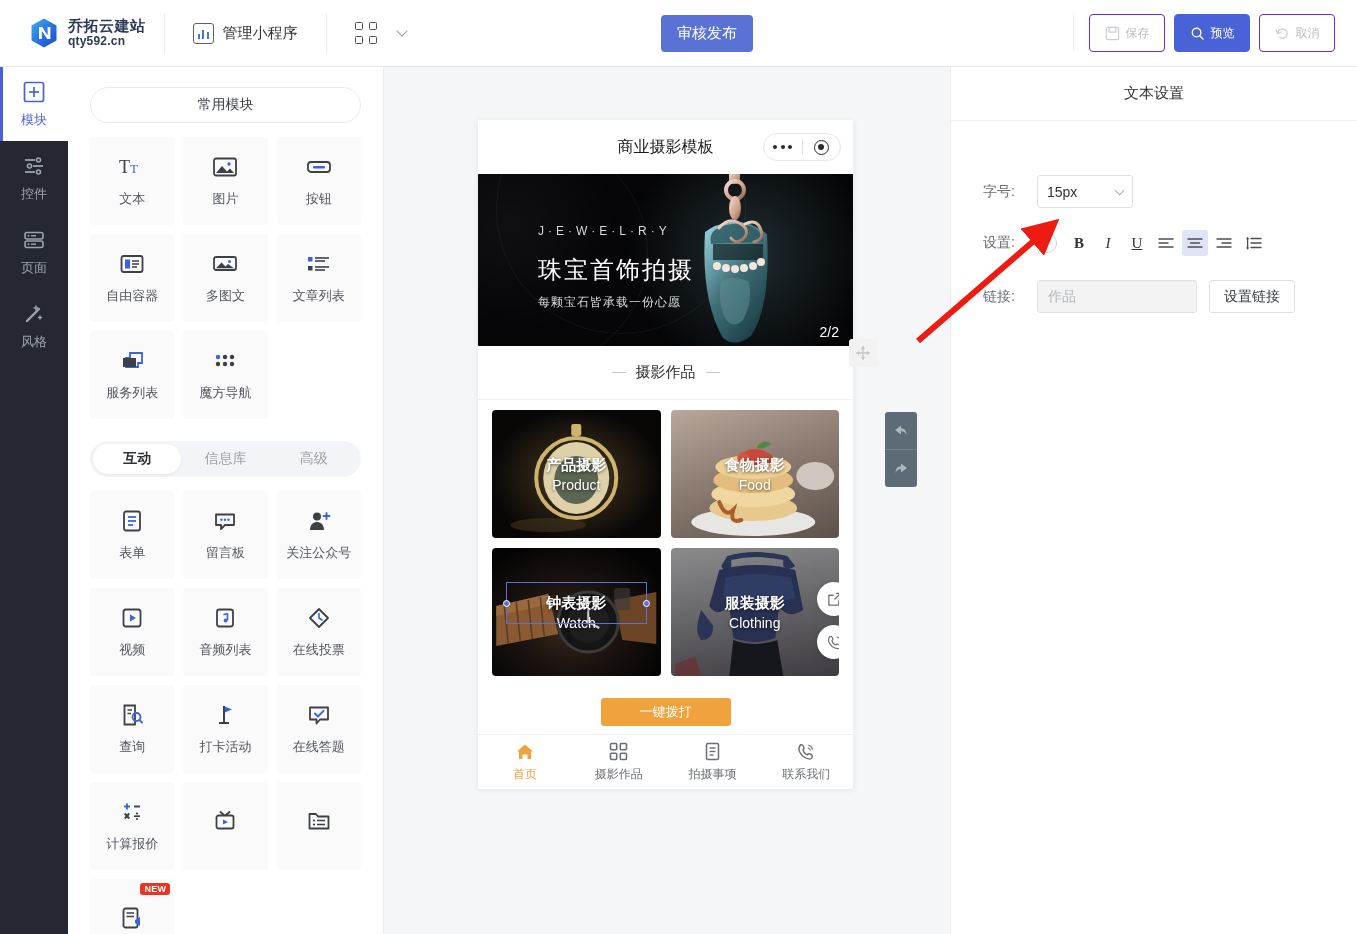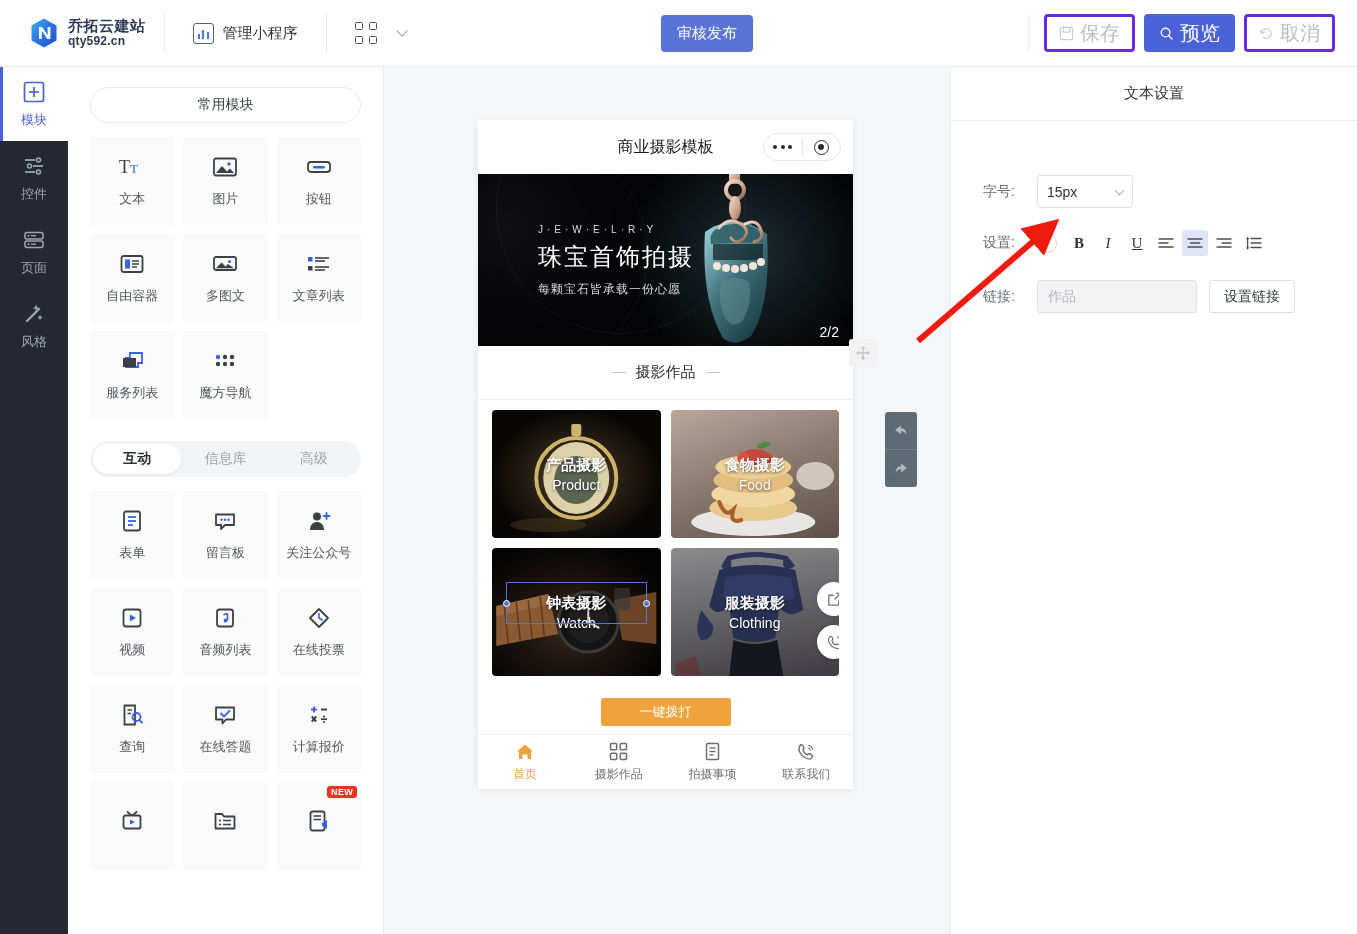--- a/index.html
+++ b/index.html
@@ -59,22 +59,22 @@
     background: #5a72d6; color: #fff; border-radius: 4px; border: none;
     font-size: 15px; cursor: pointer; font-family: inherit;
     display:flex; align-items:center; justify-content:center;
   }
 
   .right-actions {
     position: absolute; right: 22px; top: 14px; display: flex; align-items: center; gap: 9px;
   }
   .vdiv2 { width:1px; height:36px; background:#ededed; margin-right:6px;}
   .act-btn {
-    height: 38px; min-width: 76px; border: 3px solid #6d28d9; background: #fff;
-    border-radius: 4px; font-size: 20px; color: #b9bcc2; font-family: inherit;
+    height: 38px; min-width: 76px; border: 1px solid #6d28d9; background: #fff;
+    border-radius: 4px; font-size: 12px; color: #b9bcc2; font-family: inherit;
     display: flex; align-items: center; justify-content: center; gap: 6px; cursor: pointer;
     padding: 0 12px;
   }
   .act-btn.primary { background: #4a62d8; border-color: #4a62d8; color: #fff; }
   .mini-ico { display:inline-flex; }
 
   
   .rail {
     position: absolute; left: 0; top: 67px; width: 68px; height: 867px;
     background: #252830; z-index: 30;
@@ -157,21 +157,21 @@
     background:
       radial-gradient(circle at 72% 46%, rgba(120,180,190,.22) 0%, rgba(0,0,0,0) 42%),
       radial-gradient(circle at 8% 30%, rgba(255,255,255,.045) 0%, rgba(0,0,0,0) 30%),
       #050507;
   }
   .banner .ring-deco { position:absolute; border:1px solid rgba(255,255,255,.05); border-radius:50%; }
   .jewel {
     position: absolute; right: 58px; top: -4px; width: 120px; height: 180px;
   }
   .banner-text { position: absolute; left: 60px; top: 50px; color: #fff; }
-  .banner-en { font-size: 10px; letter-spacing: 4px; color: #d9d9d9; margin-bottom: 6px; }
+  .banner-en { font-size: 12px; letter-spacing: 4px; color: #d9d9d9; margin-bottom: 16px; }
   .banner-cn { font-size: 24px; letter-spacing: 2px; font-weight: 500; margin-bottom: 8px; }
   .banner-sub { font-size: 12px; color: #ddd; letter-spacing: 1px; }
   .pager { position: absolute; right: 14px; bottom: 6px; color: #fff; font-size: 14px; }
 
   
   .sec-head {
     height: 54px; display: flex; align-items: center; justify-content: center; gap: 10px;
     border-bottom: 1px solid #f0f0f0; position: relative; background:#fff;
   }
   .sec-dash { width: 14px; height: 1px; background: #c9c9c9; display:block; }
@@ -586,20 +586,30 @@
                 <line x1="7.5" y1="7" x2="12" y2="7" stroke="#3d4047" stroke-width="1.5"></line>
                 <line x1="7.5" y1="10.5" x2="11" y2="10.5" stroke="#3d4047" stroke-width="1.5"></line>
                 <circle cx="16.5" cy="14" r="4" fill="none" stroke="#3b63e0" stroke-width="1.8"></circle>
                 <line x1="19.3" y1="16.8" x2="22" y2="19.5" stroke="#3b63e0" stroke-width="1.8" stroke-linecap="round"></line>
               </svg>
           </span>
           <span class="mod-label">查询</span>
         </div>
 
 
+        <div class="mod-cell">
+          <span class="mod-ico">
+            <svg width="24" height="24" viewBox="0 0 24 24">
+                <line x1="11" y1="3" x2="11" y2="20" stroke="#3d4047" stroke-width="2"></line>
+                <polygon points="11.8,3.5 19,6.5 11.8,9.5" fill="#3b63e0"></polygon>
+                <line x1="6" y1="20" x2="16" y2="20" stroke="#3d4047" stroke-width="2"></line>
+              </svg>
+          </span>
+          <span class="mod-label">打卡活动</span>
+        </div>
 
         <div class="mod-cell">
           <span class="mod-ico">
             <svg width="24" height="24" viewBox="0 0 24 24">
                 <path d="M3 4.5 H21 V16.5 H13 L9.5 20.5 V16.5 H3 Z" fill="none" stroke="#3d4047" stroke-width="1.8" stroke-linejoin="round"></path>
                 <polyline points="8,10.5 11,13.5 16.5,7.8" fill="none" stroke="#3b63e0" stroke-width="1.9" stroke-linecap="round" stroke-linejoin="round"></polyline>
               </svg>
           </span>
           <span class="mod-label">在线答题</span>
         </div>

